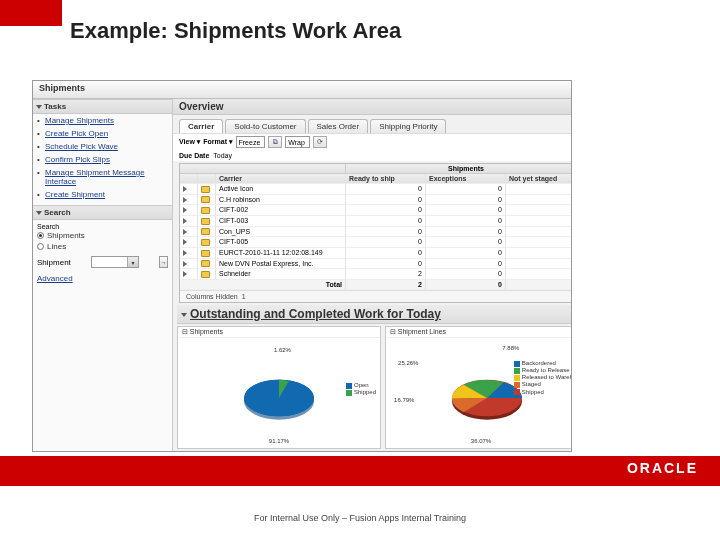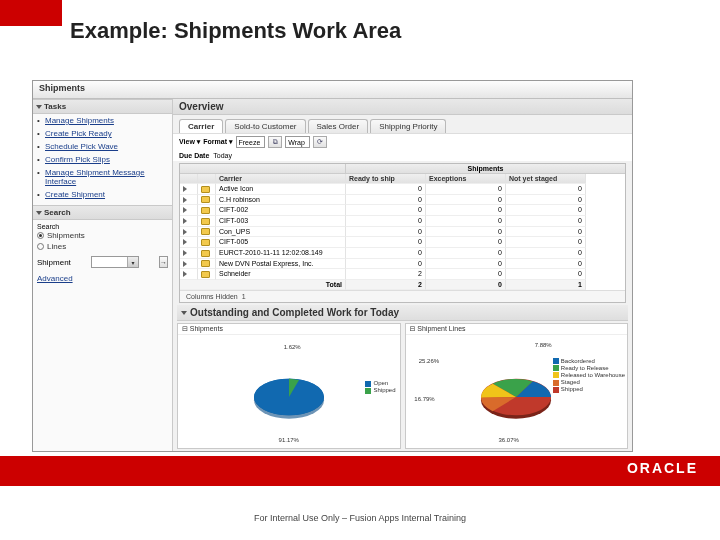--- a/index.html
+++ b/index.html
@@ -6,21 +6,21 @@
 body { width: 720px; height: 540px; background: #fff; position: relative; overflow: hidden; }
 
 
 .red-block { position: absolute; top: 0; left: 0; width: 62px; height: 26px; background: #c00; }
 .slide-title { position: absolute; top: 18px; left: 70px; font-size: 22px; font-weight: bold; color: #222; }
 .red-bar-bottom { position: absolute; left: 0; right: 0; top: 456px; height: 30px; background: #c00; }
 .oracle-logo { position: absolute; right: 22px; top: 460px; color: #fff; font-weight: bold; font-size: 14px; letter-spacing: 2px; font-family: "Arial Black", Arial; }
 .footer-text { position: absolute; left: 0; right: 0; top: 497px; text-align: center; font-size: 9px; color: #444; margin-top: 16px; }
 
 
-.shot { position: absolute; left: 32px; top: 80px; width: 601px; height: 372px; border: 1px solid #999; background: #f1f1f1; overflow: hidden; }
+.shot { position: absolute; left: 32px; top: 80px; width: 540px; height: 372px; border: 1px solid #999; background: #f1f1f1; overflow: hidden; }
 
 .app-titlebar { height: 18px; background: linear-gradient(#fdfdfd,#e6e6e6); border-bottom: 1px solid #bfbfbf; font-size: 9px; font-weight: bold; color: #333; padding: 2px 6px; }
 
 .app-body { position: absolute; top: 18px; bottom: 0; left: 0; right: 0; display: flex; }
 
 
 .sidebar { width: 140px; background: #fafafa; border-right: 1px solid #c9c9c9; font-size: 8px; }
 .side-section-h { background: linear-gradient(#e9e9e9,#dcdcdc); border-bottom: 1px solid #c9c9c9; border-top: 1px solid #c9c9c9; padding: 2px 4px; font-weight: bold; color: #333; }
 .side-section-h .tw { display:inline-block; width:0; height:0; border-left:4px solid #555; border-top:3px solid transparent; border-bottom:3px solid transparent; margin-right:3px; vertical-align:middle; transform: rotate(90deg);}
 .side-list { padding: 0 4px 4px 12px; }
@@ -57,21 +57,21 @@
 .th,.td{ border-right:1px solid #e3e3e3; border-bottom:1px solid #eee; padding:1px 3px; overflow:hidden; white-space:nowrap;}
 .th{ background:linear-gradient(#efefef,#e2e2e2); font-weight:bold; color:#333;}
 .td.num{ text-align:right; }
 .td .folder{ display:inline-block; width:9px; height:7px; background:#f2c94c; border:1px solid #b38f1d; border-radius:1px; vertical-align:middle;}
 .td .tri{ display:inline-block; width:0;height:0;border-left:4px solid #666;border-top:3px solid transparent;border-bottom:3px solid transparent; vertical-align:middle;}
 .columns-hidden{ font-size:7px; padding:2px 6px; color:#444; background:#f6f6f6; border-top:1px solid #ddd;}
 
 
 .charts-row{ display:flex; gap:4px; padding: 2px 4px; flex:1; min-height: 0;}
 .chart-panel{ flex:1; border:1px solid #c9c9c9; background:#fff; display:flex; flex-direction:column;}
-.chart-h{ background:linear-gradient(#ececec,#dedede); border-bottom:1px solid #ccc; font-size:10px; font-weight:bold; padding:2px 4px; color:#333;}
+.chart-h{ background:linear-gradient(#ececec,#dedede); border-bottom:1px solid #ccc; font-size:12px; font-weight:bold; padding:2px 4px; color:#333;text-decoration:underline;}
 .chart-h .tw { display:inline-block; width:0; height:0; border-top:4px solid #555; border-left:3px solid transparent; border-right:3px solid transparent; margin-right:3px; vertical-align:middle;}
 .chart-sub{ font-size:7px; padding:1px 4px; border-bottom:1px solid #eee; color:#333;}
 .chart-body{ flex:1; position:relative;}
 .pie{ position:absolute; width:86px; height:50px; left:50%; top:55%; transform:translate(-50%,-50%);}
 .legend{ position:absolute; font-size:6px; color:#333;}
 .legend div{ display:flex; align-items:center; gap:2px; line-height:1.2;}
 .legend .sw{ width:6px; height:6px; display:inline-block;}
 .pct-label{ position:absolute; font-size:6px; color:#333;}
 </style>
 </head>
@@ -81,21 +81,21 @@
 <div class="slide-title">Example: Shipments Work Area</div>
 
 <div class="shot">
   <div class="app-titlebar">Shipments</div>
   <div class="app-body">
 
     <div class="sidebar">
       <div class="side-section-h"><span class="tw"></span><span>Tasks</span></div>
       <div class="side-list">
         <div>Manage Shipments</div>
-        <div>Create Pick Ready</div>
+        <div>Create Pick Open</div>
         <div>Schedule Pick Wave</div>
         <div>Confirm Pick Slips</div>
         <div>Manage Shipment Message Interface</div>
         <div>Create Shipment</div>
       </div>
       <div class="side-section-h"><span class="tw"></span><span>Search</span></div>
       <div class="search-body">
         <div style="font-size:7px;">Search</div>
         <div class="radio-row">
             <span class="rb on"></span>

